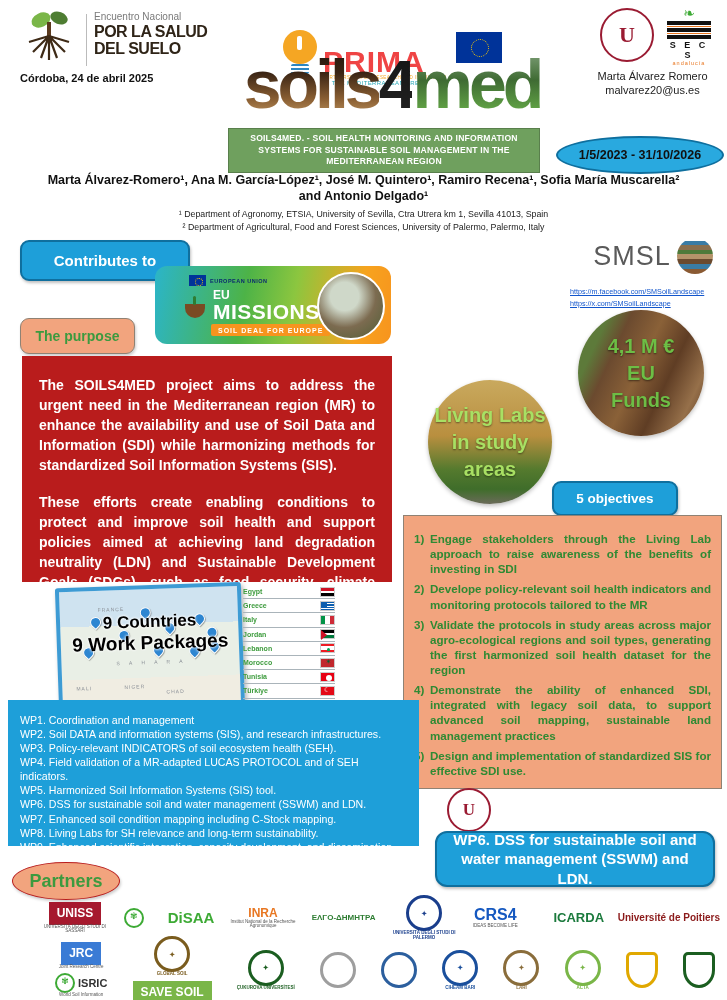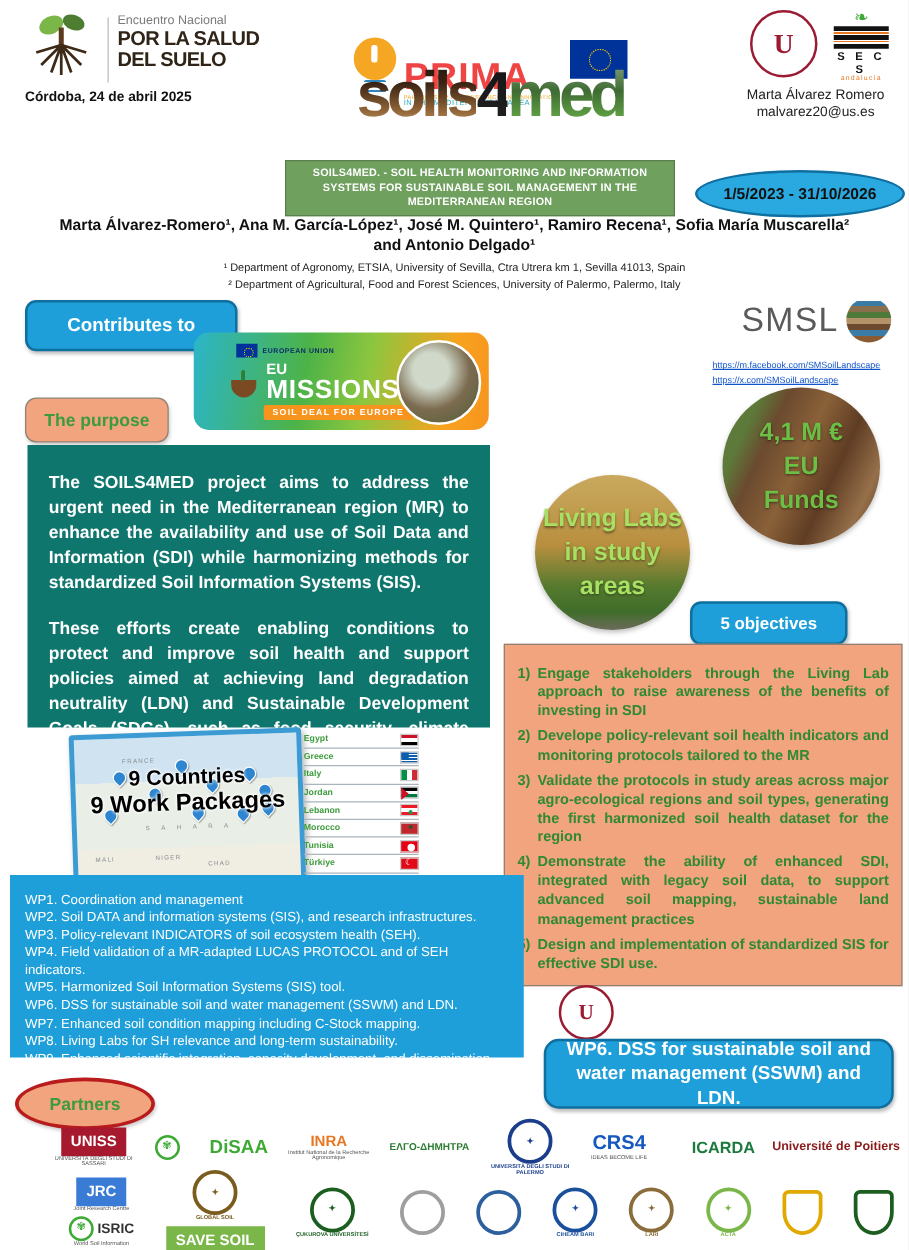--- a/index.html
+++ b/index.html
@@ -30,21 +30,21 @@
   .us-seal{left:600px;top:8px;width:50px;height:50px;border:2.5px solid #9a1b32;border-radius:50%;color:#9a1b32;
      display:flex;align-items:center;justify-content:center;font-family:"Liberation Serif",serif;font-weight:bold;font-size:22px;background:#fff;}
   .secs{left:663px;top:6px;width:52px;text-align:center;}
   .secs .sprout{color:#3daa35;font-size:14px;line-height:1;}
   .secs .bars{height:18px;background:repeating-linear-gradient(180deg,#111 0 4px,#fff 4px 5px,#e87722 5px 6px,#fff 6px 7px);margin:1px 4px;}
   .secs .nm{font-size:9px;font-weight:bold;letter-spacing:3px;color:#111;}
   .secs .sub{font-size:5.5px;color:#e87722;letter-spacing:1px;}
   .contact{left:580px;top:70px;width:145px;text-align:center;font-size:11px;color:#222;line-height:1.25;}
 
   
-  .big-title{left:192px;top:50px;width:400px;text-align:center;font-weight:900;font-size:51px;letter-spacing:-4px;line-height:1;}
+  .big-title{left:192px;top:50px;width:400px;text-align:center;font-weight:900;font-size:68px;letter-spacing:-4px;line-height:1;}
   .big-title span{background-clip:text;-webkit-background-clip:text;color:transparent;}
   .t-soils{background-image:linear-gradient(180deg,#1f140c 0%,#3a2414 35%,#8a5f33 70%,#caa06a 100%);}
   .t-4{background-image:linear-gradient(#141414,#222);}
   .t-med{background-image:linear-gradient(180deg,#8aa985 0%,#3f6b33 45%,#5d9c43 80%,#7fbf5f 100%);}
   .subtitle{left:228px;top:128px;width:306px;background:#6fa05e;color:#fff;text-align:center;
      font-size:8.6px;font-weight:bold;letter-spacing:0.2px;padding:4px 2px;line-height:1.35;border:1px solid #597f4c;}
   .date-pill{left:556px;top:136px;width:164px;height:34px;background:#29a9df;border:2px solid #0f6f9e;border-radius:50%;
      display:flex;align-items:center;justify-content:center;font-size:12.5px;font-weight:bold;color:#111;}
 
   
@@ -76,21 +76,21 @@
 
   
   .smsl{left:583px;top:238px;width:140px;display:flex;align-items:center;gap:6px;justify-content:center;}
   .smsl .word{font-size:27px;color:#5a5a5a;letter-spacing:1px;}
   .smsl .globe{width:36px;height:36px;border-radius:50%;
      background:linear-gradient(180deg,#ffffff 0 8%,#3a7ca5 8% 20%,#8a6f4d 20% 32%,#4f7a3a 32% 45%,#b5936a 45% 58%,#6b4a2f 58% 72%,#3a7ca5 72% 85%,#8a5a33 85% 100%);}
   .smsl-links{left:570px;top:286px;width:157px;font-size:7.2px;color:#1155cc;line-height:1.6;}
   .smsl-links a{color:#1155cc;}
 
   
-  .purpose-box{left:22px;top:356px;width:370px;height:226px;background:#0f766e;color:#fff;
+  .purpose-box{left:22px;top:356px;width:370px;height:226px;background:#b91c1c;color:#fff;
      padding:20px 17px;box-sizing:border-box;font-weight:bold;font-size:14px;line-height:1.42;text-align:justify;}
   .purpose-box p{margin:0 0 18px 0;}
 
   
   .circle{border-radius:50%;display:flex;flex-direction:column;align-items:center;justify-content:center;
      font-weight:bold;text-align:center;box-shadow:0 2px 4px rgba(0,0,0,.25);}
   .funds{left:578px;top:310px;width:126px;height:126px;color:#6dbe45;font-size:20px;line-height:1.35;
      background:linear-gradient(115deg,#5d7a3a 0%,#5d7a3a 18%,#6b4a2f 30%,#8a6138 48%,#5f3d24 66%,#96704a 84%,#54331d 100%);
      text-shadow:0 1px 2px rgba(0,0,0,.5);align-items:center;}
   .living{left:428px;top:380px;width:124px;height:124px;color:#a8e063;font-size:20px;line-height:1.35;
@@ -137,22 +137,22 @@
   .flag--spain{background:linear-gradient(180deg,#aa151b 0 27%,#f1bf00 27% 73%,#aa151b 73%);}
 
   
   .wp-box{left:8px;top:700px;width:411px;height:146px;background:#1e9fd9;box-sizing:border-box;
      padding:13px 12px;color:#fff;font-size:10.6px;line-height:1.33;}
   .us-seal-sm{left:447px;top:788px;width:40px;height:40px;border:2px solid #9a1b32;border-radius:50%;color:#9a1b32;
      display:flex;align-items:center;justify-content:center;font-family:"Liberation Serif",serif;font-weight:bold;font-size:17px;background:#fff;}
   .wp6-box{left:435px;top:831px;width:280px;height:56px;border-radius:12px;font-size:15px;text-align:center;line-height:1.3;padding:0 10px;box-sizing:border-box;}
 
   
-  .partners-pill{left:12px;top:862px;width:106px;height:36px;background:#f2a47e;border:3px solid #b91c1c;border-radius:50%;
-     display:flex;align-items:center;justify-content:center;color:#3c9a3f;font-weight:bold;font-size:14px;box-shadow:1px 2px 3px rgba(0,0,0,.2);}
+  .partners-pill{left:12px;top:862px;width:106px;height:36px;background:#f2a47e;border:1px solid #b91c1c;border-radius:50%;
+     display:flex;align-items:center;justify-content:center;color:#3c9a3f;font-weight:bold;font-size:18px;box-shadow:1px 2px 3px rgba(0,0,0,.2);}
   .p-row1{left:40px;top:896px;width:680px;height:44px;display:flex;align-items:center;justify-content:space-between;}
   .p-row2{left:55px;top:942px;width:660px;height:56px;display:flex;align-items:center;justify-content:space-between;}
   .chip{display:flex;flex-direction:column;align-items:center;justify-content:center;text-align:center;line-height:1.05;}
   .chip .lbl{font-weight:bold;}
   .chip .sub{font-size:4.5px;color:#555;max-width:70px;}
   .chip-rect .lbl{padding:6px 8px;font-size:13px;}
   .chip-seal .ring{width:30px;height:30px;border-radius:50%;border:3px solid;display:flex;align-items:center;justify-content:center;font-size:7px;font-weight:bold;}
   .chip-shield .ring{width:26px;height:30px;border-radius:5px 5px 50% 50%;border:3px solid;}
   .stack{display:flex;flex-direction:column;gap:4px;align-items:center;justify-content:center;}
   .leaf-ic{width:16px;height:16px;border:2px solid #3daa35;border-radius:50%;color:#3daa35;font-size:9px;line-height:13px;text-align:center;display:inline-block;margin-right:3px;}

